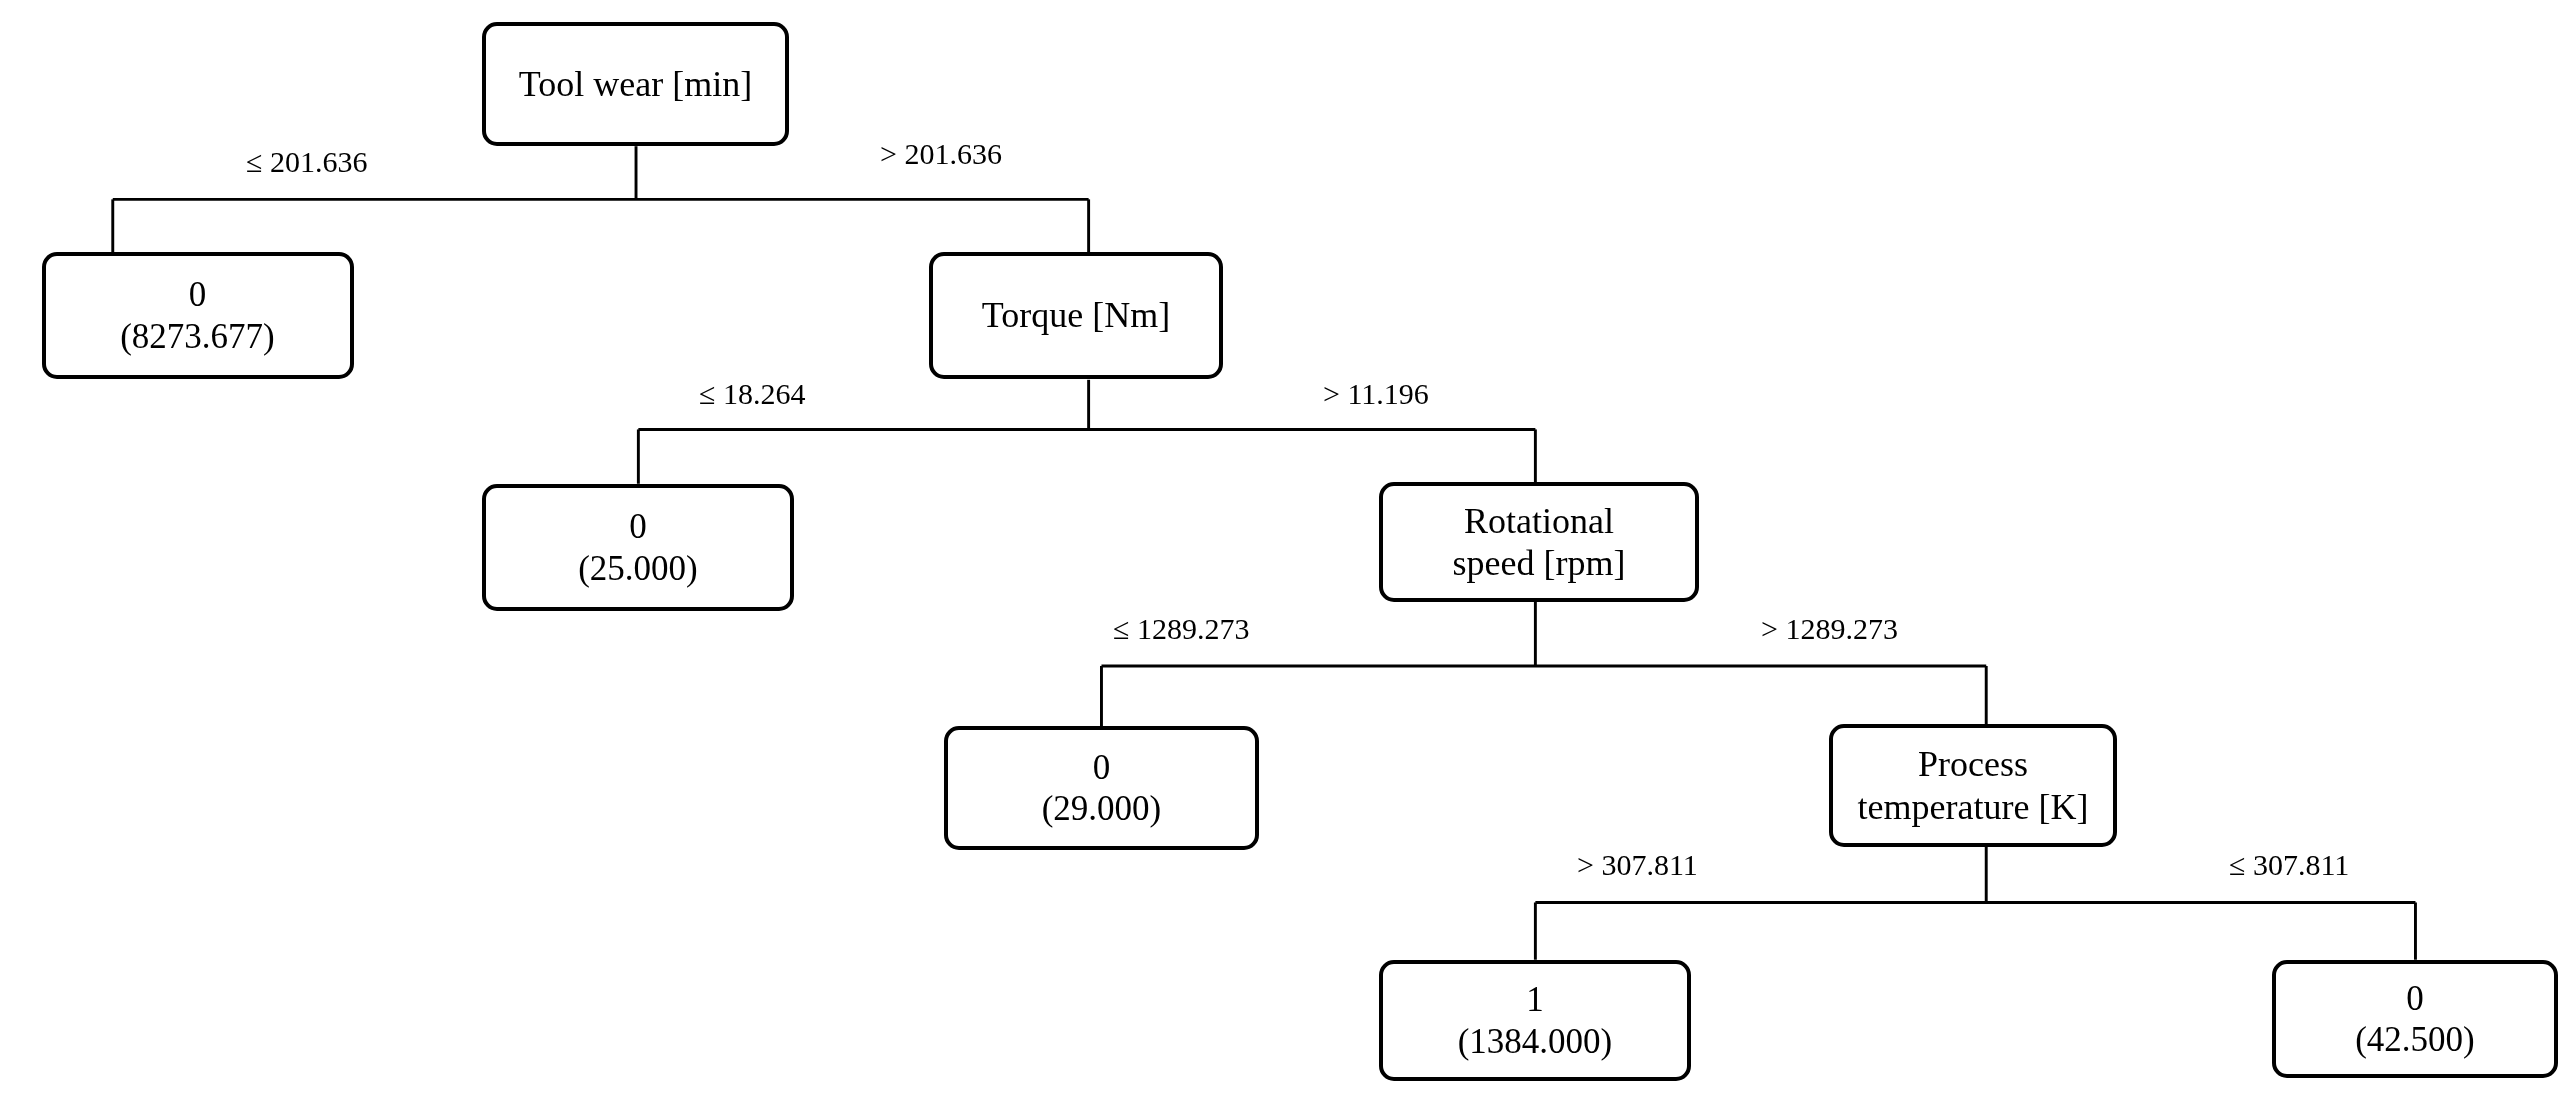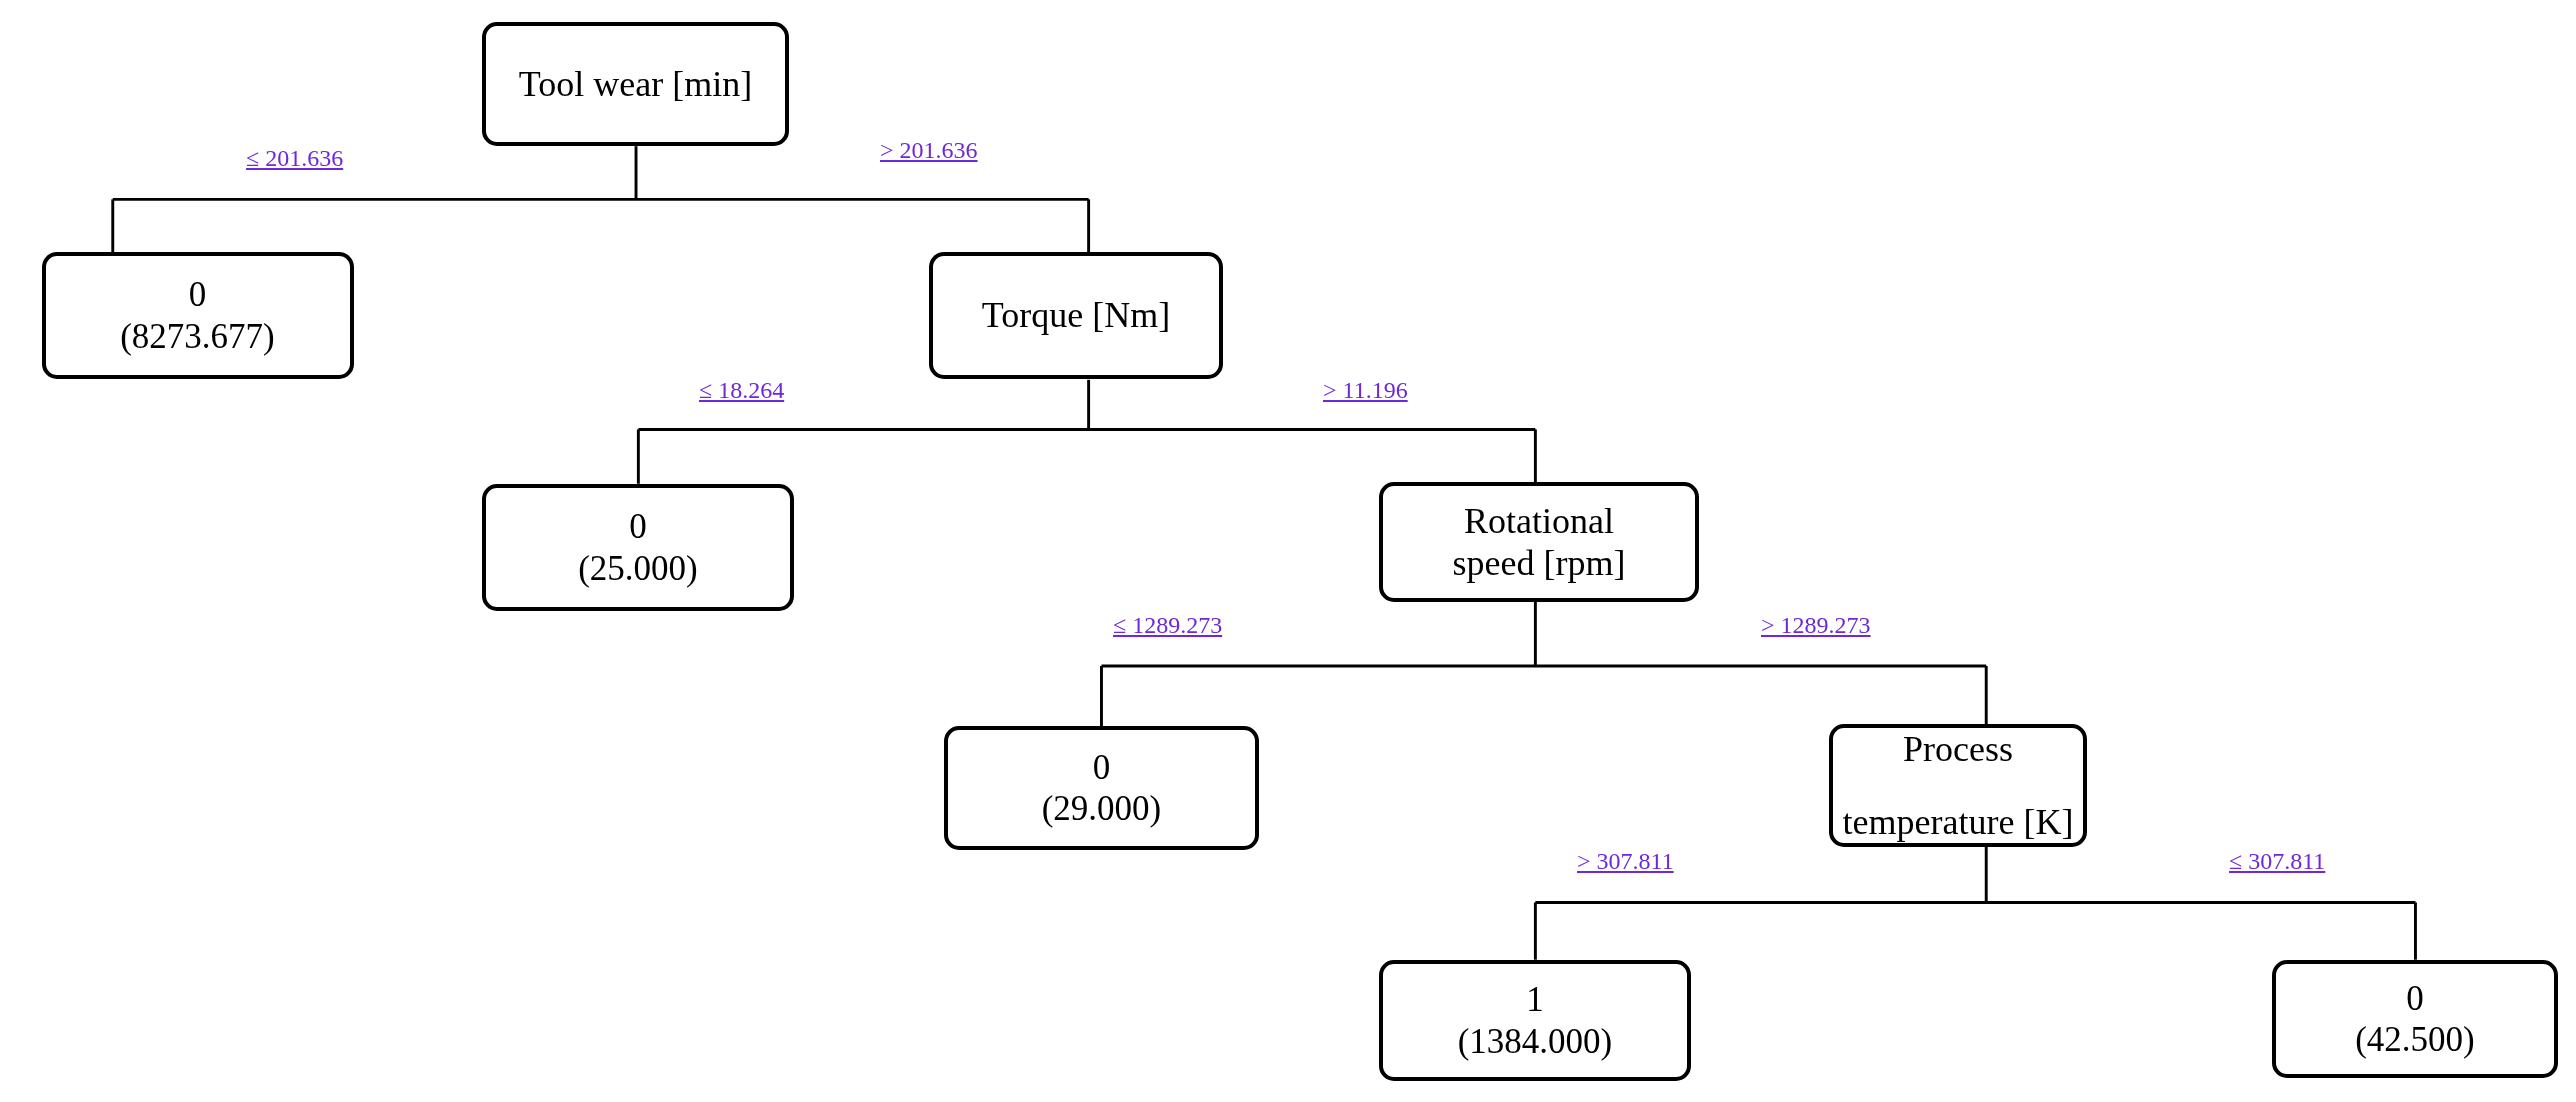--- a/index.html
+++ b/index.html
@@ -19,25 +19,24 @@
     justify-content:center;
     text-align:center;
     line-height:1.18;
     z-index:5;
   }
   .node .ln{display:block;white-space:nowrap;}
   .internal{font-size:36px;}
   .leaf{font-size:35px;}
   .edge-label{
     position:absolute;
-    font-size:24px;
+    font-size:30px;
     white-space:nowrap;
     z-index:6;
-    color:#6d28d9;
-    text-decoration:underline;
+    color:#000000;
   }
 </style>
 </head>
 <body>
 
 <div id="canvas">
 
   <svg id="edges" viewBox="0 0 4411 1888" width="2576" height="1103" xmlns="http://www.w3.org/2000/svg">
     <g stroke="#000000" fill="none" stroke-width="5" stroke-linecap="butt">
 
@@ -84,21 +83,21 @@
   <div class="node internal" style="left:1355px;top:482px;width:320px;height:120px;">
     <span class="ln">Rotational</span>
     <span class="ln">speed [rpm]</span>
   </div>
 
   <div class="node leaf" style="left:920px;top:726px;width:315px;height:124px;">
     <span class="ln">0</span>
     <span class="ln">(29.000)</span>
   </div>
 
-  <div class="node internal" style="left:1805px;top:724px;width:258px;height:123px;justify-content:space-between;">
+  <div class="node internal" style="left:1805px;top:724px;width:288px;height:123px;">
     <span class="ln">Process</span>
     <span class="ln">temperature [K]</span>
   </div>
 
   <div class="node leaf" style="left:1355px;top:960px;width:312px;height:121px;">
     <span class="ln">1</span>
     <span class="ln">(1384.000)</span>
   </div>
 
   <div class="node leaf" style="left:2248px;top:960px;width:286px;height:118px;">

